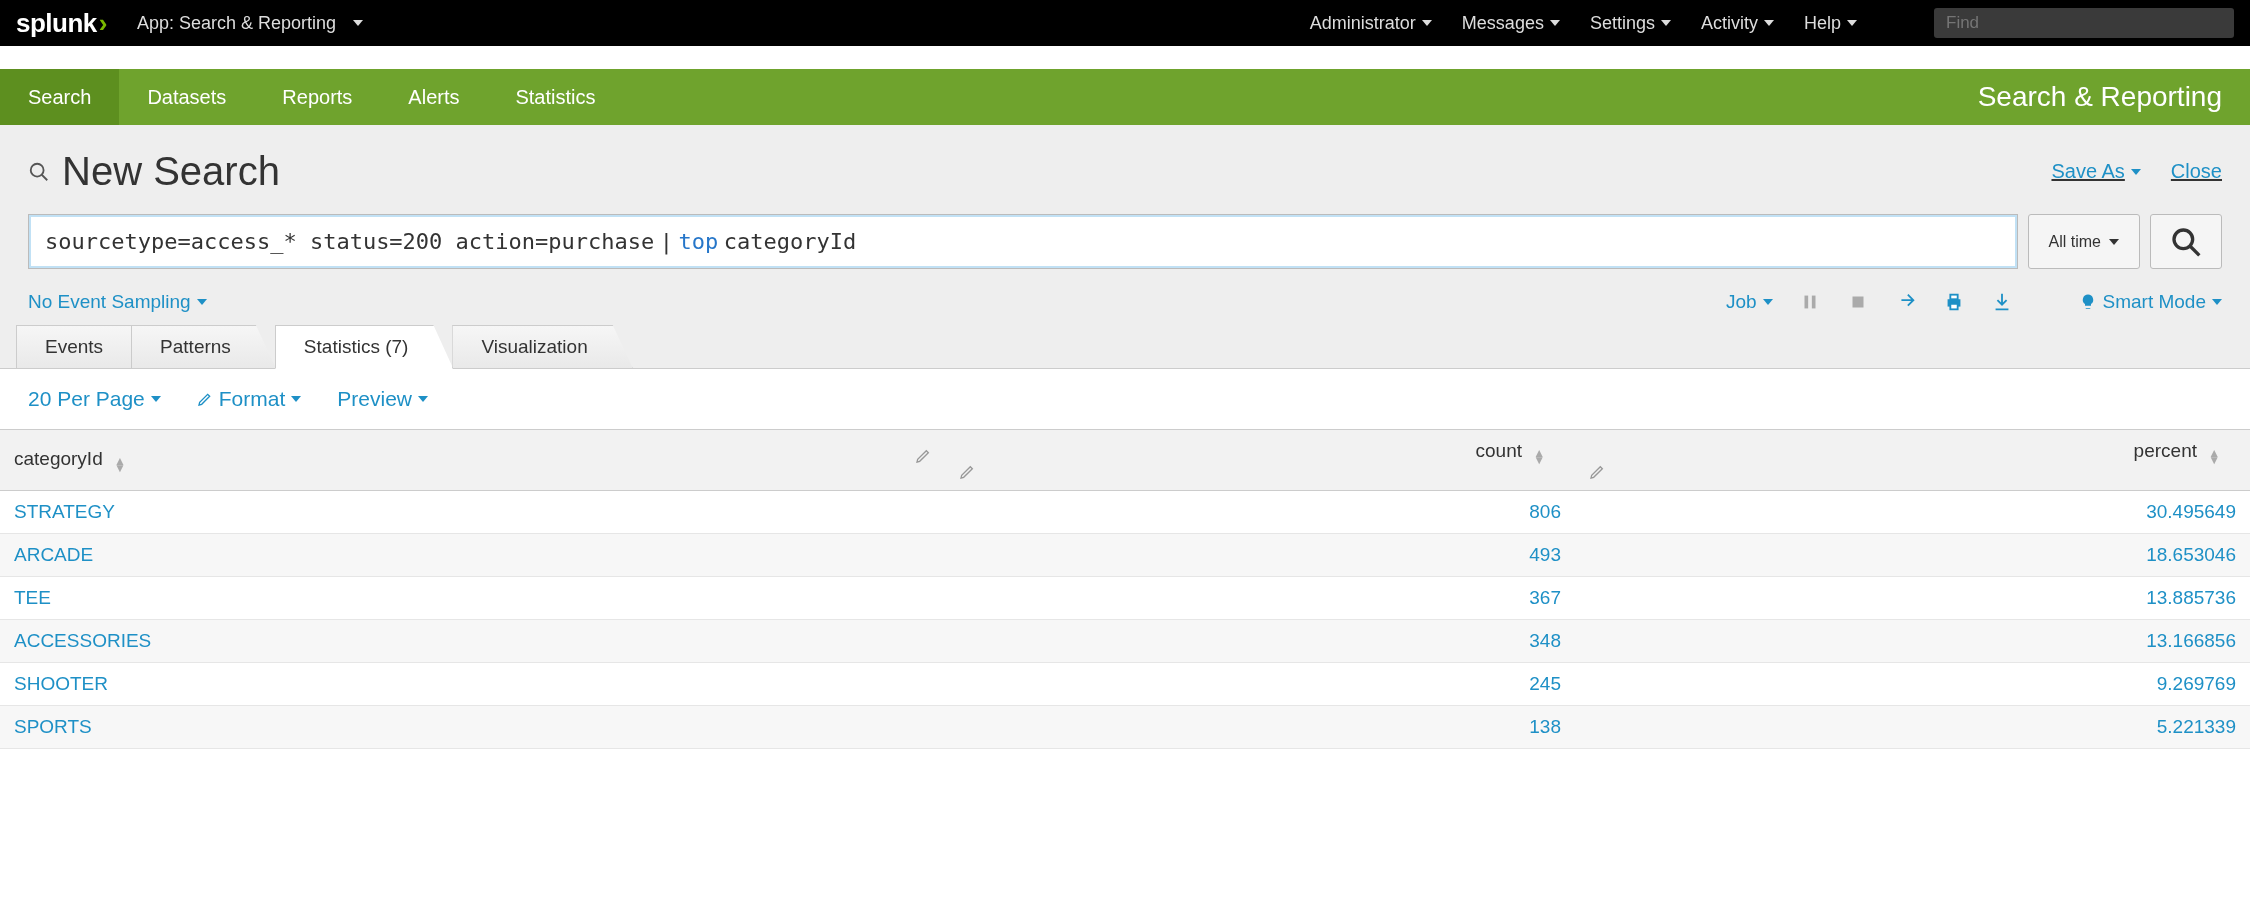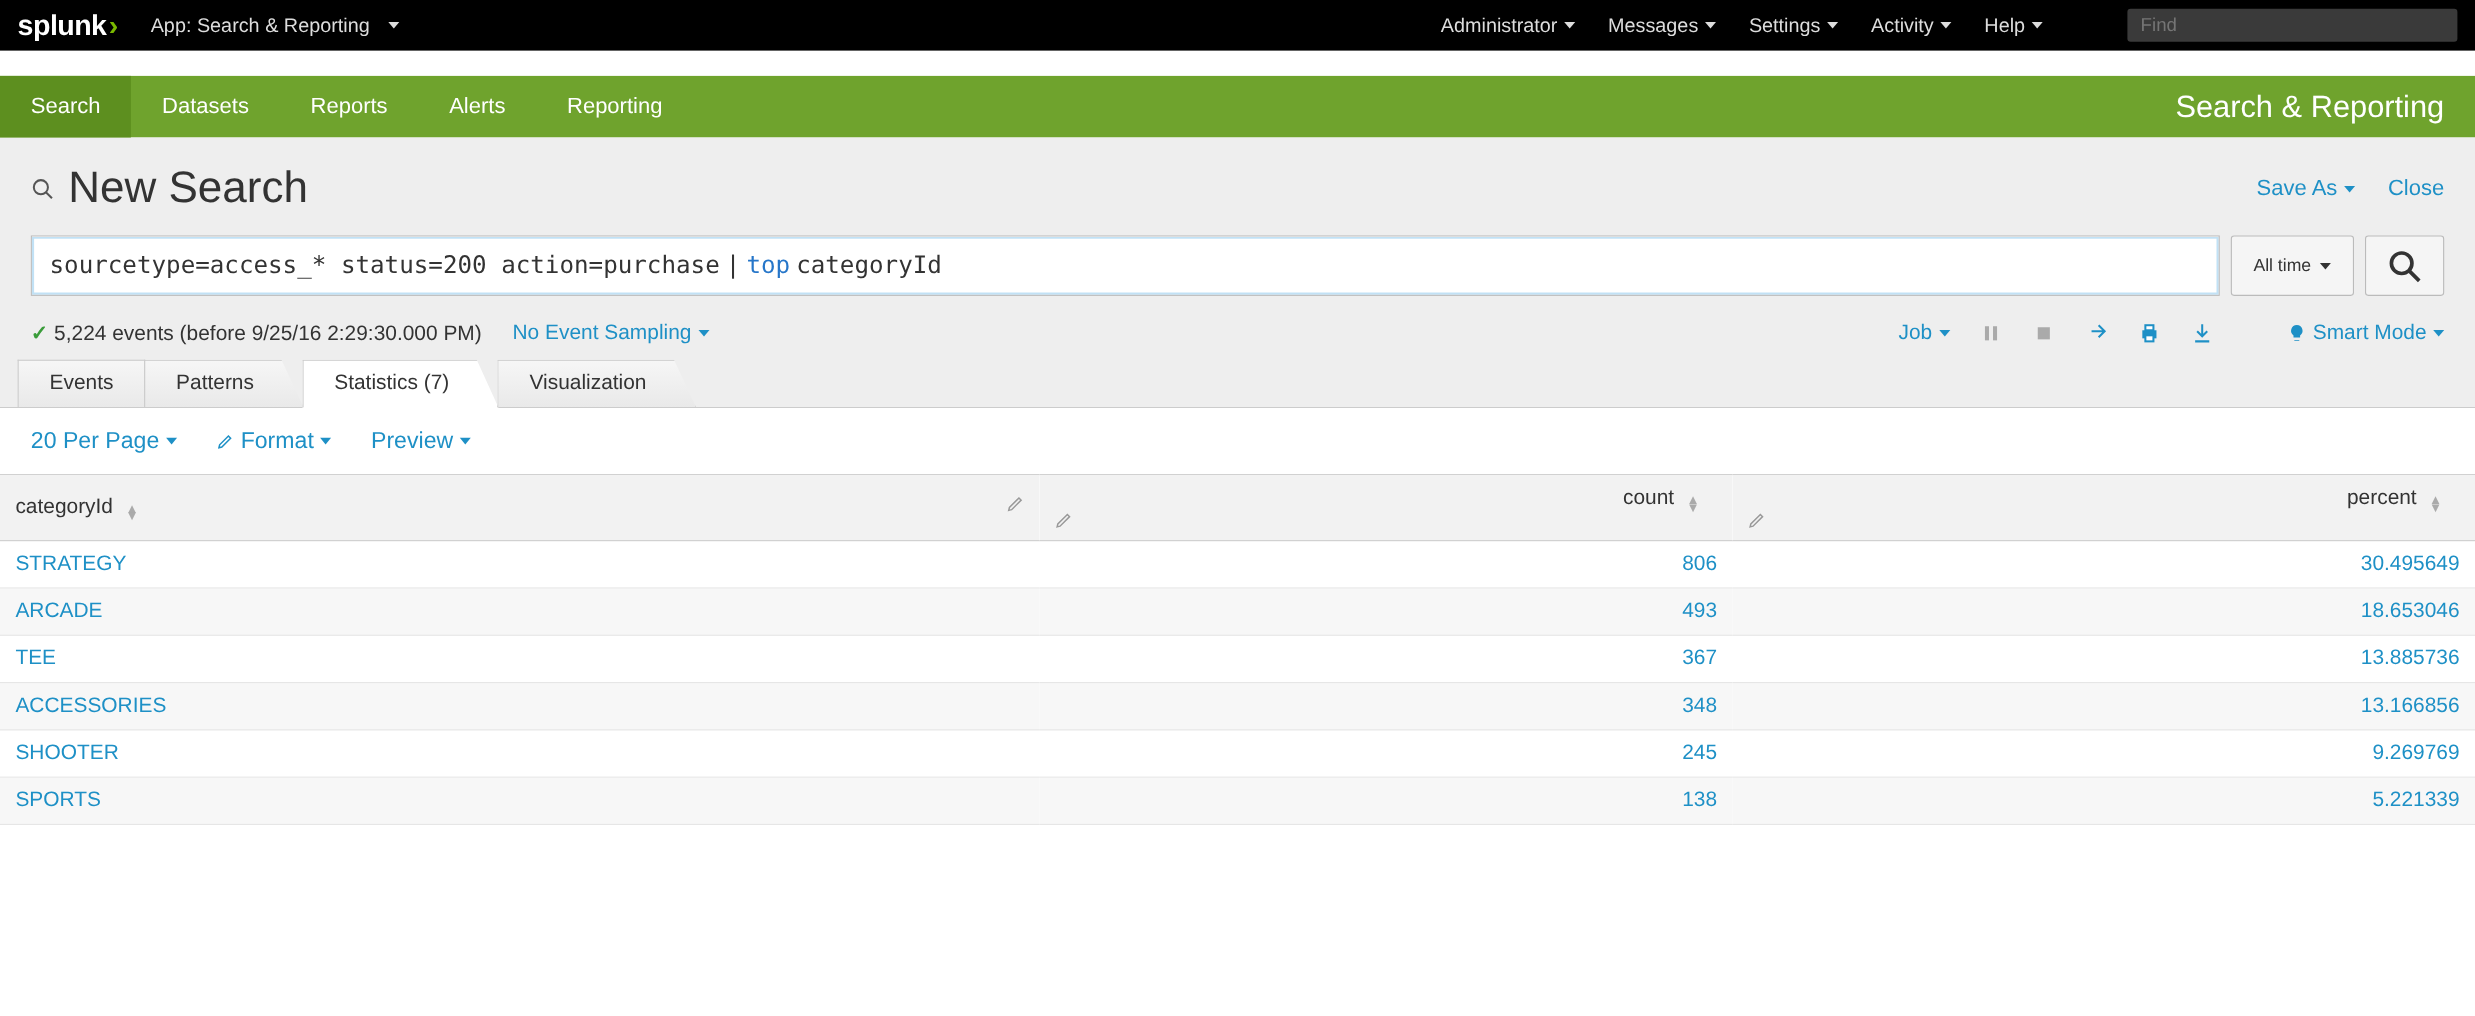--- a/index.html
+++ b/index.html
@@ -89,21 +89,21 @@
     padding: 8px 28px 20px 28px;
   }
   .page-title {
     font-size: 40px;
     font-weight: 300;
     color: #333;
     display: flex;
     align-items: center;
     gap: 12px;
   }
-  .page-actions { margin-left: auto; display: flex; gap: 30px; font-size: 20px; }
+  .page-actions { margin-left: auto; display: flex; gap: 30px; font-size: 20px; text-decoration: underline; }
   .link { color: #1e90c6; cursor: pointer; display: inline-flex; align-items: center; gap: 6px; }
   
   .search-row {
     display: flex;
     padding: 0 28px 12px 28px;
     gap: 10px;
     align-items: stretch;
     justify-content: flex-end;
   }
   .search-input {
@@ -261,21 +261,21 @@
   <div class="nav-item">
       <span>Datasets</span>
     </div>
   <div class="nav-item">
       <span>Reports</span>
     </div>
   <div class="nav-item">
       <span>Alerts</span>
     </div>
   <div class="nav-item">
-      <span>Reporting</span>
+      <span>Statistics</span>
     </div>
   <div class="title">
       <span>Search &amp; Reporting</span>
     </div>
 </div>
 
 <div class="page">
 
   <div class="page-header">
     <div class="page-title">
@@ -309,24 +309,20 @@
     </div>
     <div class="search-btn">
       <svg width="32" height="32" viewBox="0 0 24 24" fill="none" stroke="#333" stroke-width="2.5">
         <circle cx="10" cy="10" r="7"></circle>
           <line x1="22" y1="22" x2="15" y2="15"></line>
       </svg>
     </div>
   </div>
 
   <div class="status-row">
-    <span>
-      <span class="check">✓</span>
-      <span>5,224 events (before 9/25/16 2:29:30.000 PM)</span>
-    </span>
     <span class="link">
       <span>No Event Sampling</span>
       <span class="caret"></span>
     </span>
     <div class="job-controls">
       <span class="jc-link">
         <span>Job</span>
         <span class="caret"></span>
       </span>
       <span class="jc-item">

